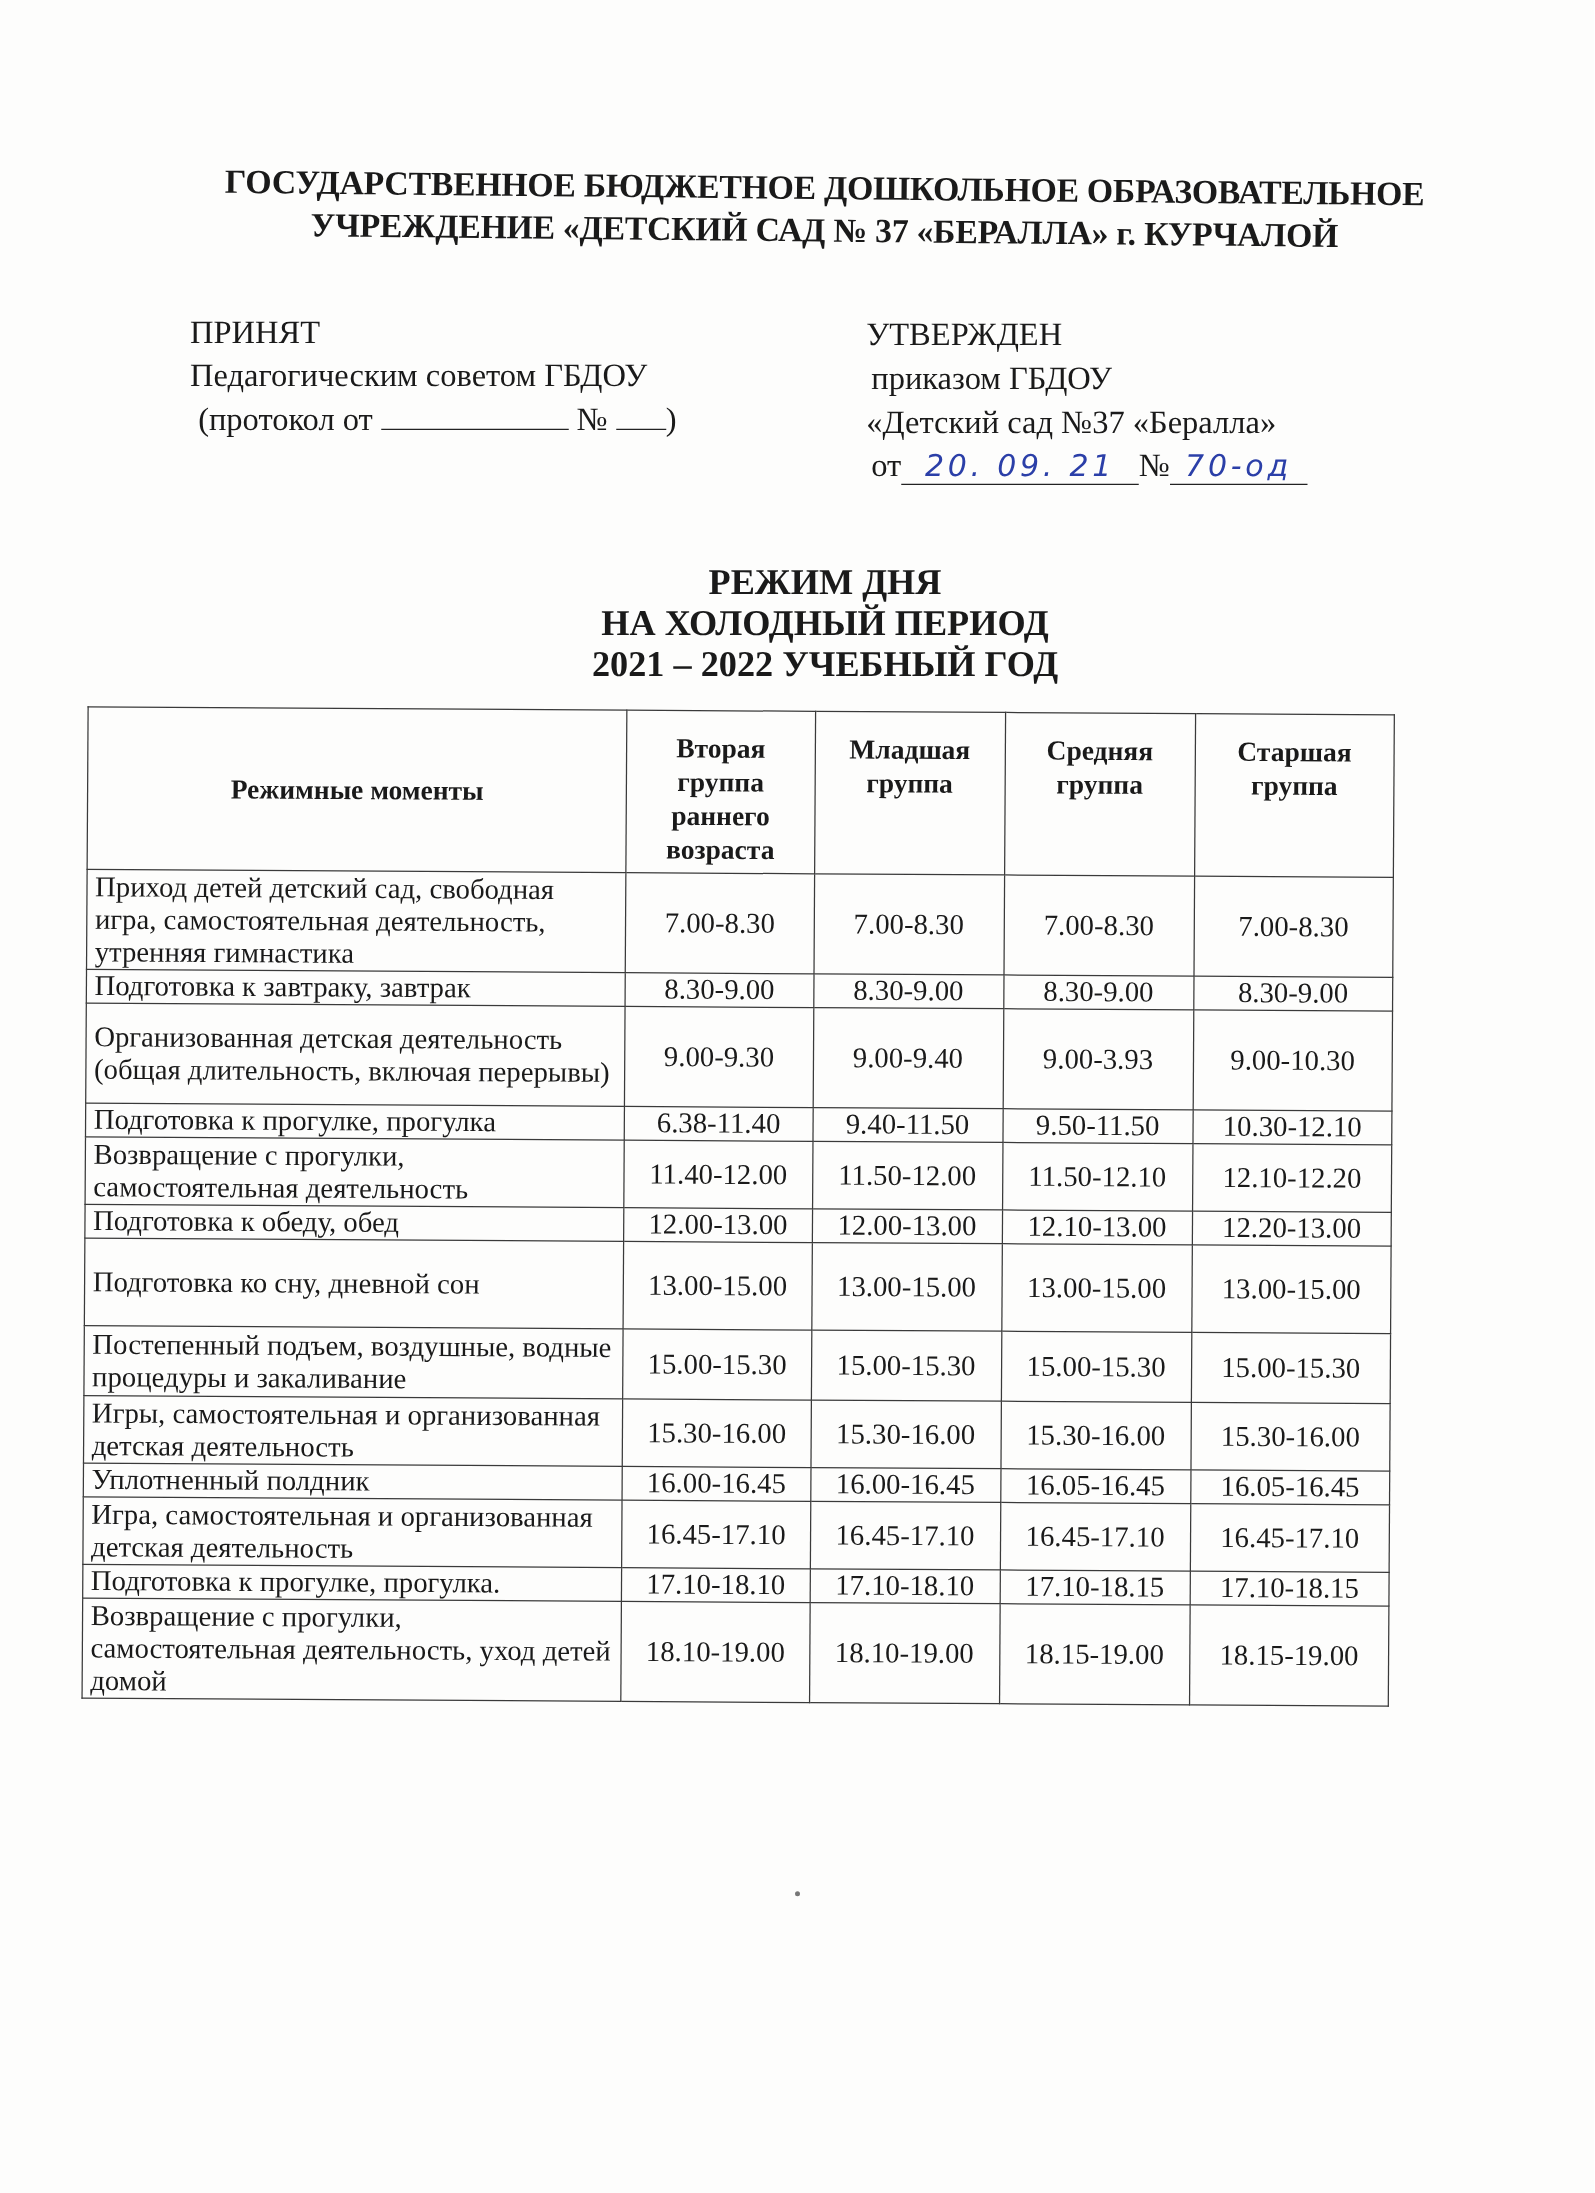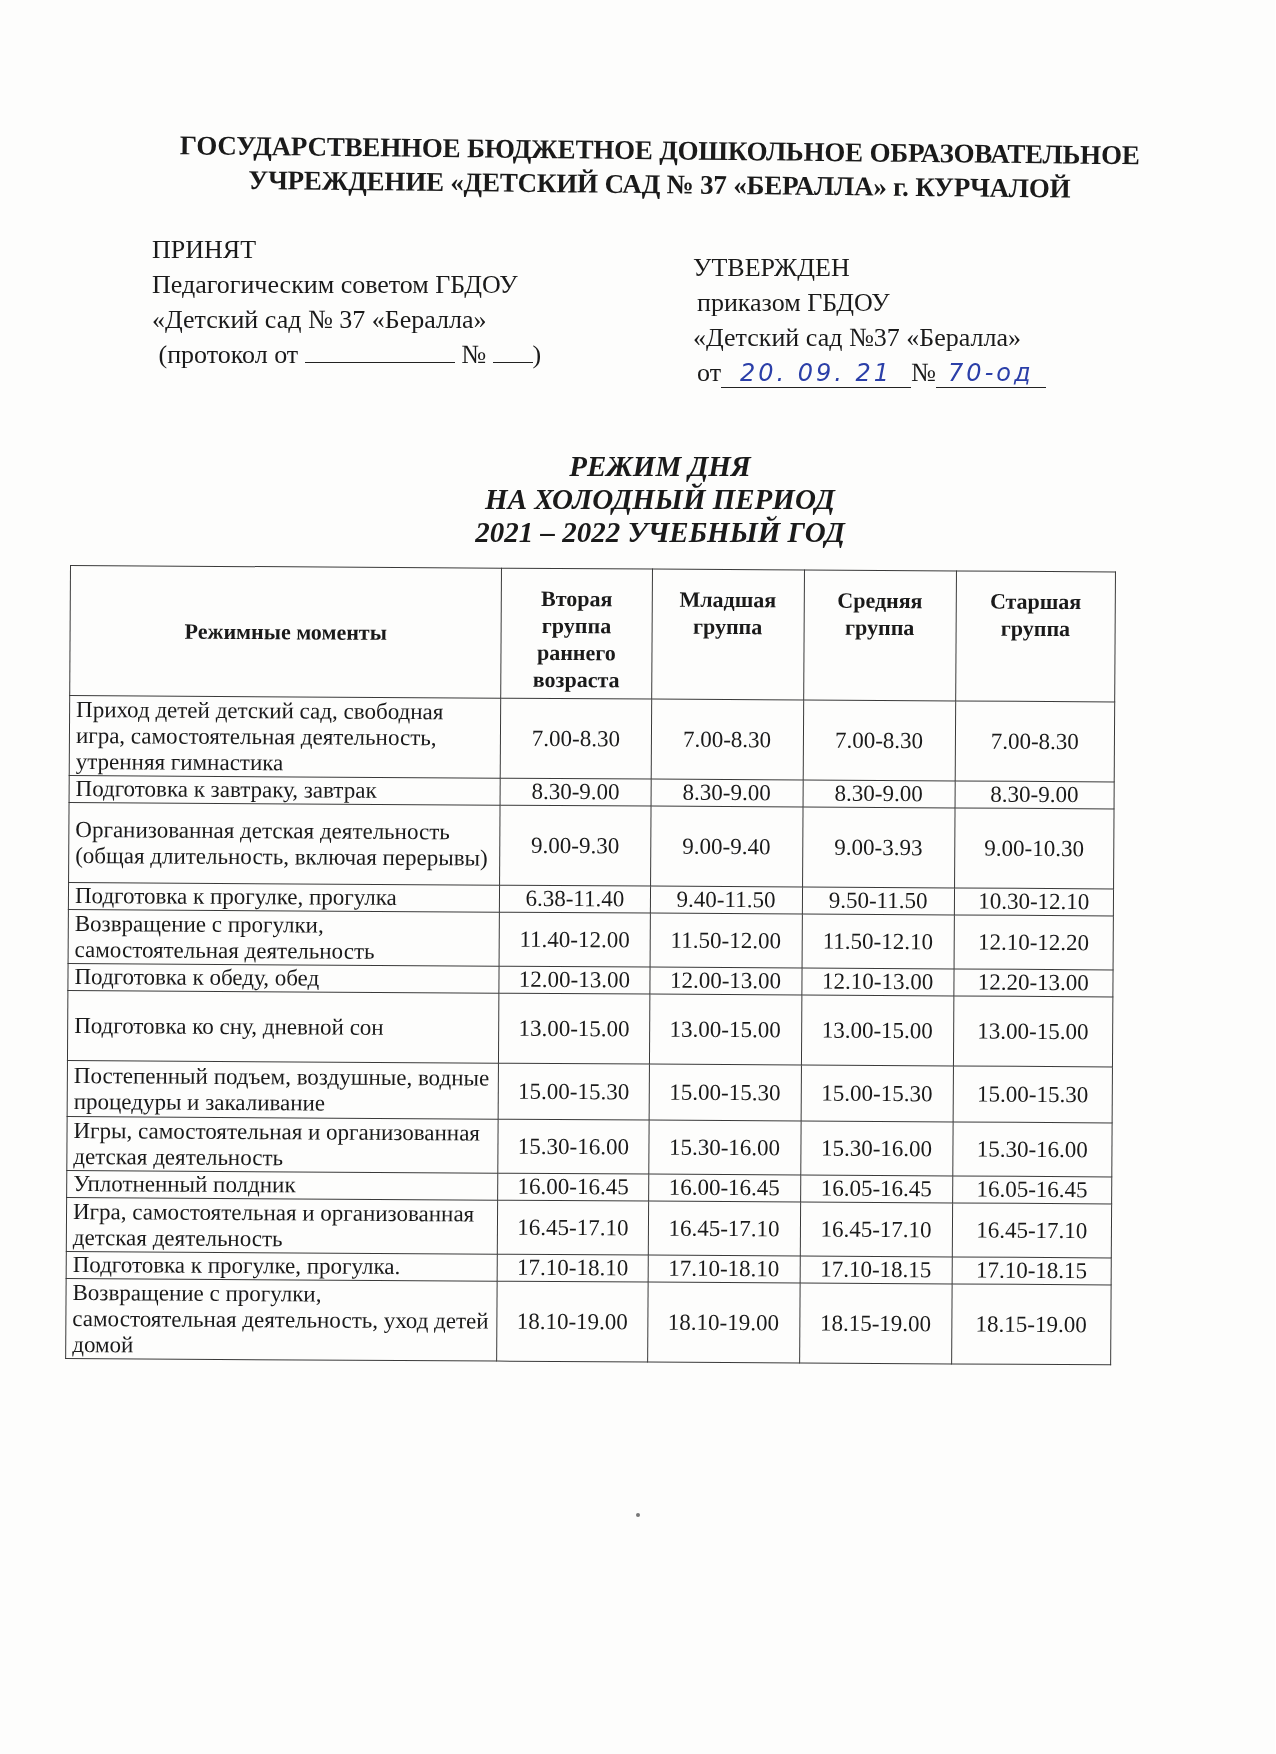--- a/index.html
+++ b/index.html
@@ -35,21 +35,21 @@
       transform-origin: left top;
     }
     .org-header div { white-space: nowrap; }
 
     .approval {
       position: absolute;
       font-size: 26px;
       line-height: 35px;
       white-space: nowrap;
     }
-    .approval-left { left: 152px; top: 232px; }
+    .approval-left { left: 152px; top: 248px; }
     .approval-right { left: 693px; top: 250px; }
     .approval-right .indent { padding-left: 4px; }
     .blank {
       display: inline-block;
       border-bottom: 1.5px solid #222;
       height: 22px;
       vertical-align: baseline;
     }
     .handwritten {
       font-family: "DejaVu Sans", sans-serif;
@@ -64,21 +64,20 @@
     }
     .doc-title {
       position: absolute;
       left: 440px;
       top: 450px;
       width: 440px;
       text-align: center;
       font-weight: bold;
       font-size: 29px;
       line-height: 33px;
-      font-style: italic;
     }
     .doc-title div { white-space: nowrap; }
 
     table.schedule {
       position: absolute;
       left: 70px;
       top: 565px;
       width: 1046px;
       border-collapse: collapse;
       font-size: 23px;
@@ -132,21 +131,20 @@
 <div class="page">
 
   <div class="org-header">
     <div>ГОСУДАРСТВЕННОЕ БЮДЖЕТНОЕ ДОШКОЛЬНОЕ ОБРАЗОВАТЕЛЬНОЕ</div>
     <div>УЧРЕЖДЕНИЕ «ДЕТСКИЙ САД № 37 «БЕРАЛЛА» г. КУРЧАЛОЙ</div>
   </div>
 
   <div class="approval approval-left">
     <div>ПРИНЯТ</div>
     <div>Педагогическим советом  ГБДОУ</div>
-    <div>«Детский сад № 37 «Бералла»</div>
     <div>
       &nbsp;<span>(протокол от</span>
       <span class="blank" style="width:150px;"></span>
       <span>№</span>
       <span class="blank" style="width:40px;"></span><span>)</span>
     </div>
   </div>
 
   <div class="approval approval-right">
     <div>УТВЕРЖДЕН</div>

